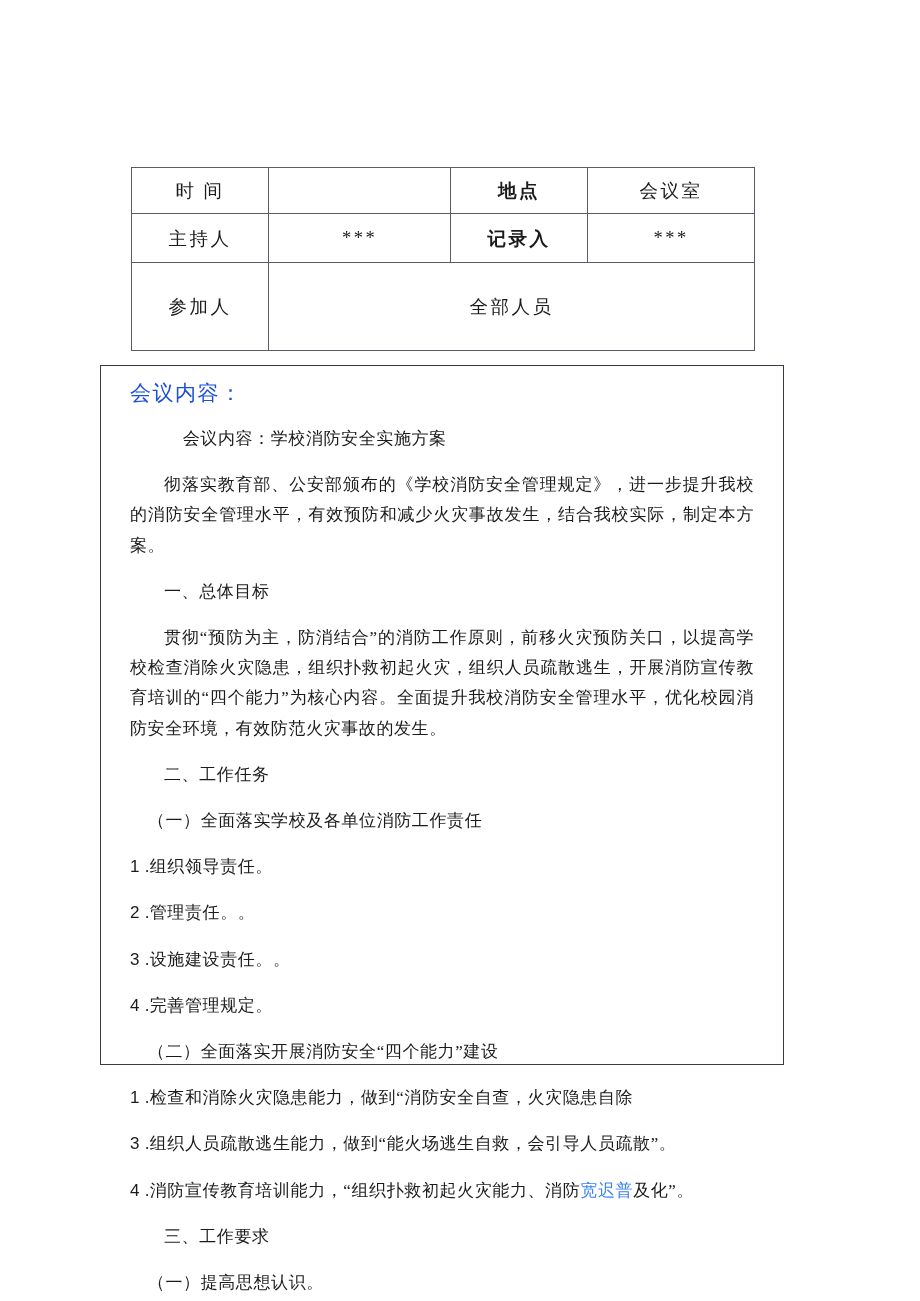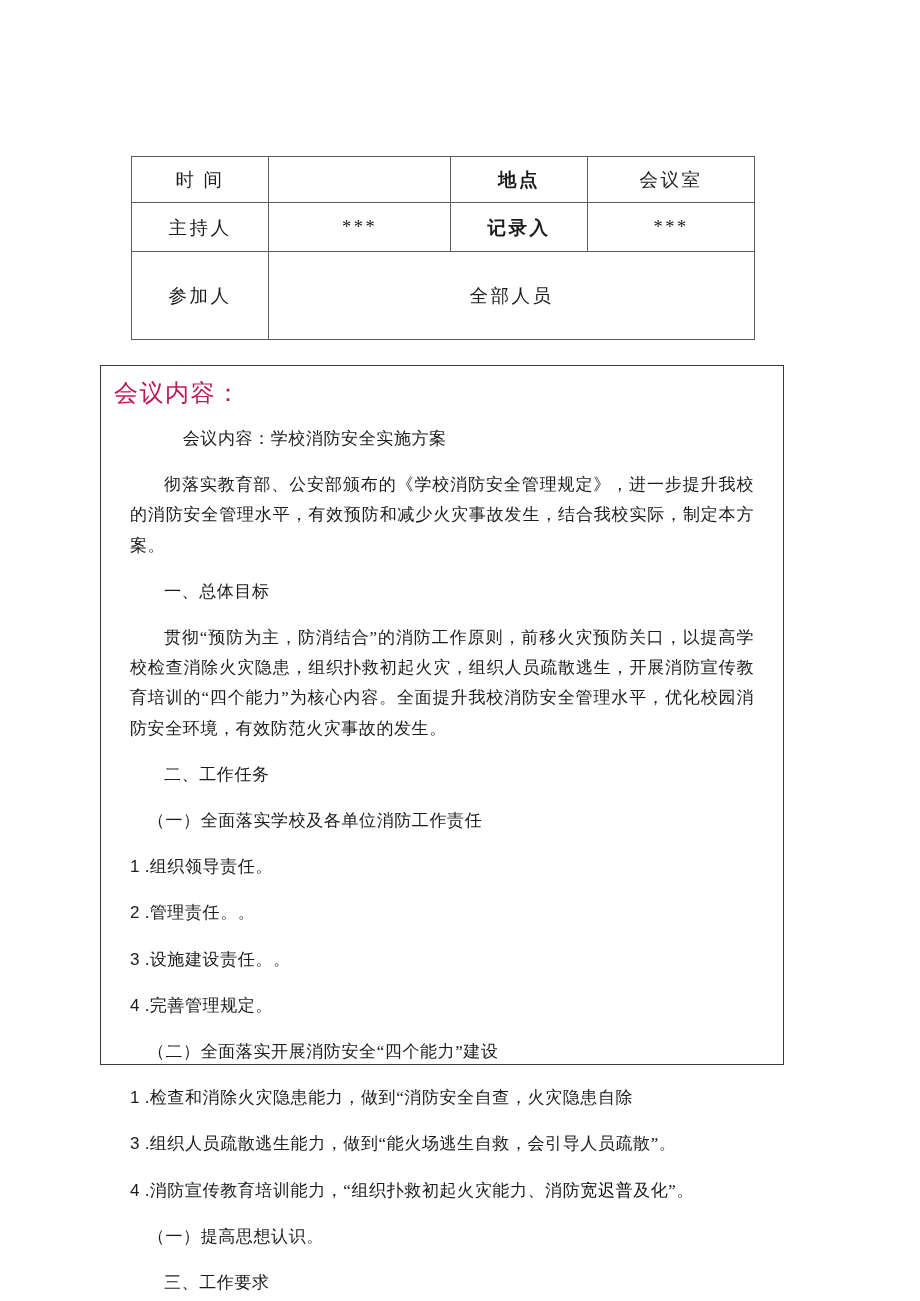--- a/index.html
+++ b/index.html
@@ -14,21 +14,21 @@
     position: relative;
     font-family: "Liberation Serif", "DejaVu Serif", serif;
     color: #1b1b1b;
     overflow: hidden;
   }
 
   
   .info-table {
     position: absolute;
     left: 131px;
-    top: 156px;
+    top: 167px;
     width: 619px;
     border-collapse: collapse;
     table-layout: fixed;
   }
   .info-table td {
     border: 1px solid #5b5b66;
     text-align: center;
     vertical-align: middle;
     font-size: 18.5px;
     letter-spacing: 2.5px;
@@ -56,25 +56,25 @@
     position: absolute;
     left: 100px;
     top: 365px;
     width: 684px;
     height: 700px;
     border: 1.3px solid #3a3a44;
     box-sizing: border-box;
     padding: 10px 13px 0 13px;
   }
   .content-title {
-    font-size: 24px;
+    font-size: 21px;
     letter-spacing: 1.5px;
     line-height: 30px;
-    margin: 2px 0 14px 0;
-    color: #be185d;
+    margin: 2px 0 14px 16px;
+    color: #1d4ed8;
   }
   .body-text {
     font-size: 17px;
     line-height: 30.2px;
     letter-spacing: 0.6px;
     color: #1b1b1b;
     text-align: justify;
     text-justify: inter-ideograph;
   }
   .p { margin: 16px; }
@@ -134,21 +134,21 @@
 
     <p class="p"><span class="num">1</span>&nbsp;<span>.组织领导责任。</span></p>
     <p class="p"><span class="num">2</span>&nbsp;<span>.管理责任。。</span></p>
     <p class="p"><span class="num">3</span>&nbsp;<span>.设施建设责任。。</span></p>
     <p class="p"><span class="num">4</span>&nbsp;<span>.完善管理规定。</span></p>
 
     <p class="p ind-sub">（二）全面落实开展消防安全“四个能力”建设</p>
 
     <p class="p"><span class="num">1</span>&nbsp;<span>.检查和消除火灾隐患能力，做到“消防安全自查，火灾隐患自除</span></p>
     <p class="p"><span class="num">3</span>&nbsp;<span>.组织人员疏散逃生能力，做到“能火场逃生自救，会引导人员疏散”。</span></p>
-    <p class="p"><span class="num">4</span>&nbsp;<span>.消防宣传教育培训能力，“组织扑救初起火灾能力、消防</span><span class="hl" style="color: #000000;">宽迟普</span><span>及化”。</span></p>
+    <p class="p"><span class="num">4</span>&nbsp;<span>.消防宣传教育培训能力，“组织扑救初起火灾能力、消防</span><span class="hl" style="color: #3b82f6;">宽迟普</span><span>及化”。</span></p>
+
+    <p class="p ind-1">三、工作要求</p>
 
     <p class="p ind-sub">（一）提高思想认识。</p>
-
-    <p class="p ind-1">三、工作要求</p>
 
 
   </div>
 </div>
 
 </body></html>

